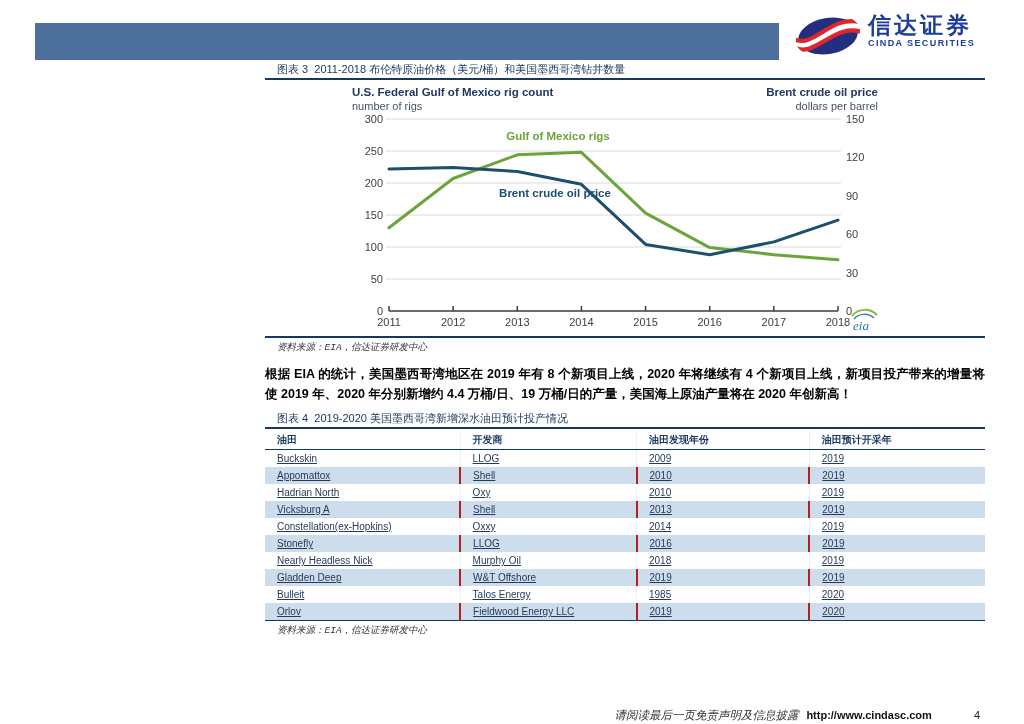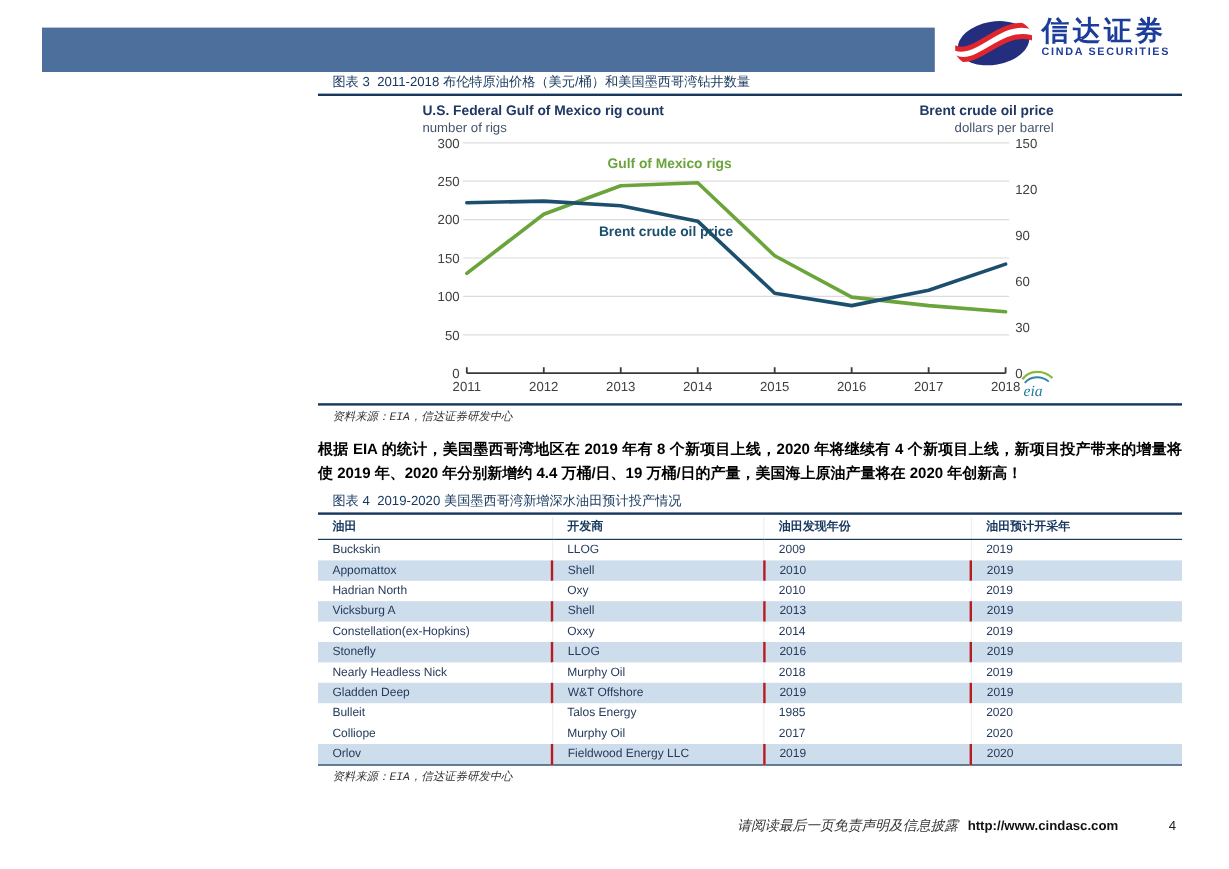--- a/index.html
+++ b/index.html
@@ -28,30 +28,30 @@
     font-size:12.5px;font-weight:bold;color:#000;line-height:20px;
     margin:11px 0 8px 0;text-align:justify;white-space:pre-wrap;
   }
   .cap4{margin-top:6px;}
 
   table{width:100%;border-collapse:collapse;border-bottom:1px solid #17375E;margin-top:2px;table-layout:fixed;}
   th{
     font-size:10px;font-weight:bold;color:#17375E;text-align:left;
     padding:3px 0 3px 12px;border-bottom:1px solid #17375E;line-height:12px;
   }
-  td{font-size:10px;color:#253B5B;padding:2px 0 2px 12px;line-height:13px;}
+  td{font-size:10px;color:#253B5B;padding:2px 0 2px 12px;line-height:13px;text-decoration:underline;}
   th:not(:last-child),td:not(:last-child){border-right:1px solid #EAF0F7;}
   tr.shaded td{background:#CDDDEC;}
   tr.shaded td:not(:last-child){border-right:2px solid #b91c1c;}
 
   .footer{
     position:absolute;top:681px;right:44px;display:flex;align-items:baseline;
     font-size:11px;color:#222;
   }
-  .footer .disc{font-family:"Liberation Serif",serif;font-style:italic;font-size:11.5px;color:#333;}
+  .footer .disc{font-family:"Liberation Serif",serif;font-style:italic;font-size:11.5px;color:#333;margin-top:27px;}
   .footer .url{margin-left:8px;font-weight:bold;color:#111;text-decoration:none;}
   .footer .pnum{margin-left:42px;color:#222;}
 
   
   .ct{fill:#1F3864;font-weight:bold;font-size:11.5px;font-family:"Liberation Sans",sans-serif;}
   .sub{fill:#44546A;font-size:11px;font-family:"Liberation Sans",sans-serif;}
   .grid{stroke:#DCDCDC;stroke-width:1;}
   .axis{stroke:#3A3A3A;stroke-width:1.5;}
   .tick{fill:#404040;font-size:11px;font-family:"Liberation Sans",sans-serif;}
   .slabel{font-size:11.5px;font-weight:bold;font-family:"Liberation Sans",sans-serif;}
@@ -210,26 +210,20 @@
           <td>W&amp;T Offshore</td>
           <td>2019</td>
           <td>2019</td>
         </tr>
         <tr>
           <td>Bulleit</td>
           <td>Talos Energy</td>
           <td>1985</td>
           <td>2020</td>
         </tr>
-        <tr>
-          <td>Colliope</td>
-          <td>Murphy Oil</td>
-          <td>2017</td>
-          <td>2020</td>
-        </tr>
         <tr class="shaded">
           <td>Orlov</td>
           <td>Fieldwood Energy LLC</td>
           <td>2019</td>
           <td>2020</td>
         </tr>
       </tbody>
   </table>
 
   <div class="source">资料来源：EIA，信达证券研发中心</div>

